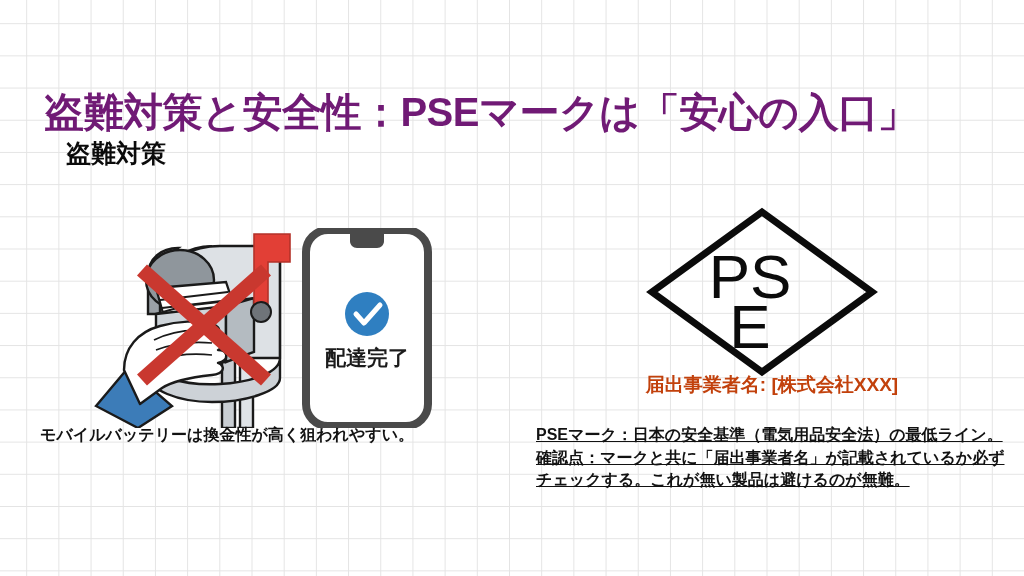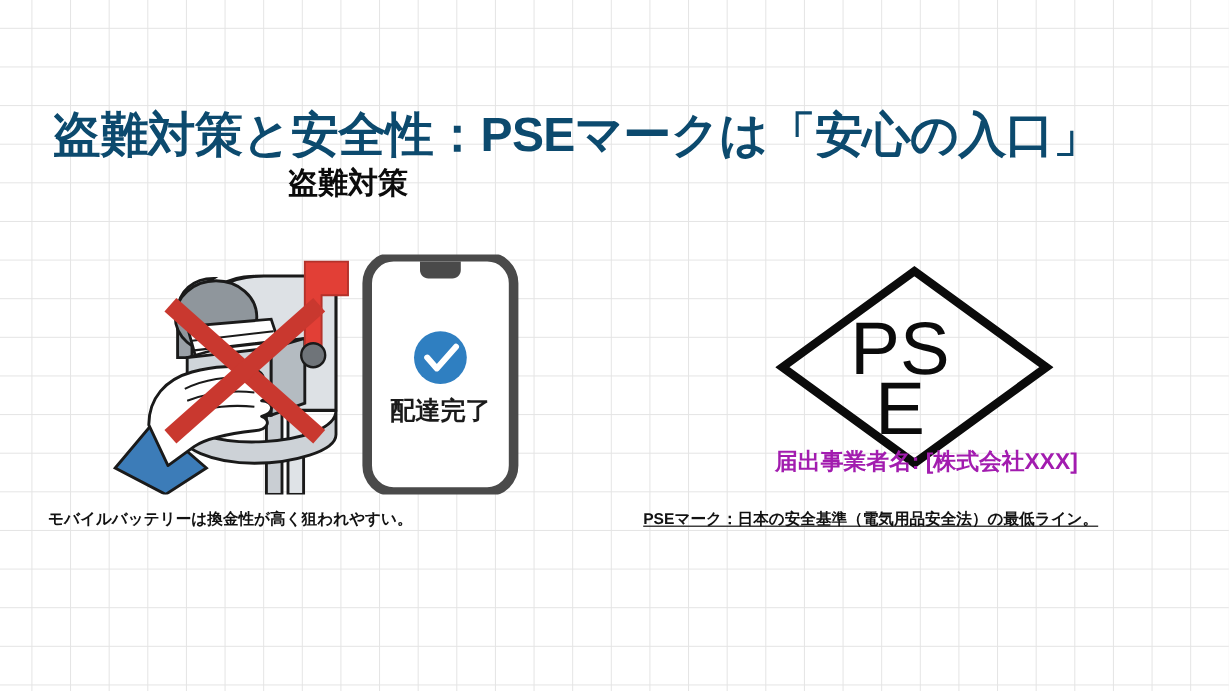--- a/index.html
+++ b/index.html
@@ -23,77 +23,77 @@
   }
 
   
   .slide-title {
     position: absolute;
     left: 44px;
     top: 58px;
     font-size: 40px;
     font-weight: 700;
     letter-spacing: -0.5px;
-    color: #0c4a6e;
+    color: #701a75;
     white-space: nowrap;
   }
 
   
   .col {
     position: absolute;
     top: 140px;
   }
   .col-left  { left: 38px;  width: 476px; }
   .col-right { left: 530px; width: 484px; }
 
   .col-heading {
     font-size: 25px;
     font-weight: 700;
-    text-align: center;
+    text-align: left;
     color: #0b0b0b;
     margin: 0;
     line-height: 1.1;
   }
   .col-left .col-heading  { padding-left: 28px; }
   .col-right .col-heading { padding-left: 16px; }
 
   
   .art-stage {
     position: relative;
     height: 220px;
-    margin-top: 0;
+    margin-top: 16px;
   }
   .art-svg { display: block; }
   .art-left-svg { position: absolute; left: 56px; top: 44px; }
 
   
   .pse-stage {
     position: relative;
     height: 200px;
-    margin-top: 20px;
+    margin-top: 6px;
   }
   .pse-svg { position: absolute; left: 116px; top: 60px; }
 
   .pse-caption {
     position: absolute;
     top: 372px;
     left: 530px;
     width: 484px;
     text-align: center;
     font-size: 19px;
     font-weight: 700;
-    color: #a21caf;
+    color: #c2410c;
     white-space: nowrap;
   }
 
   
   .body-copy {
     position: absolute;
     top: 424px;
-    font-size: 13px;
+    font-size: 16px;
     font-weight: 700;
     line-height: 1.42;
     color: #121212;
   }
   .body-left  { left: 40px;  width: 470px; }
   .body-right { left: 536px; width: 478px; text-decoration: underline; }
   .body-copy p { margin: 0; }
 </style>
 </head>
 <body>
@@ -172,13 +172,14 @@
 </div>
 
 <div class="pse-caption">届出事業者名: [株式会社XXX]</div>
 
 <div class="body-copy body-left">
   <p>モバイルバッテリーは換金性が高く狙われやすい。</p>
 </div>
 
 <div class="body-copy body-right">
   <p>PSEマーク：日本の安全基準（電気用品安全法）の最低ライン。</p>
+  <p>確認点：マークと共に「届出事業者名」が記載されているか必ずチェックする。これが無い製品は避けるのが無難。</p>
 </div>
 
 </body></html>

